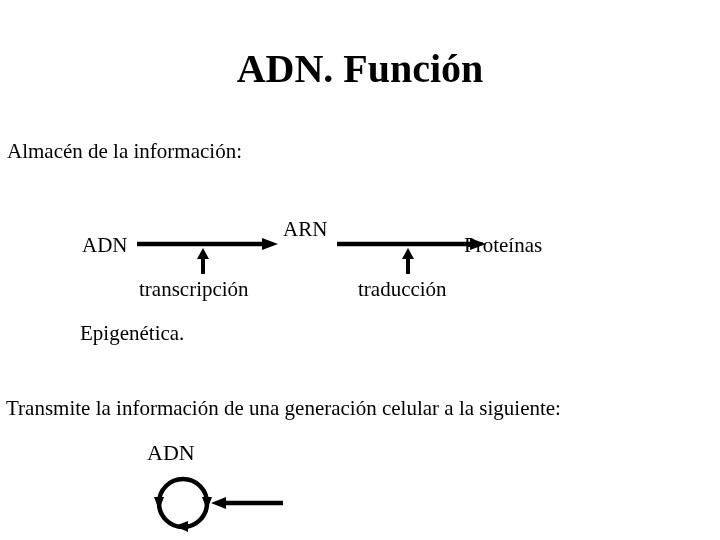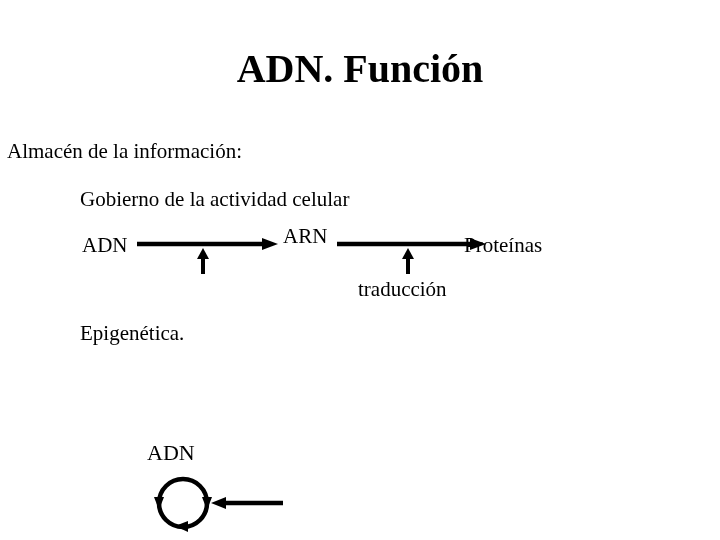--- a/index.html
+++ b/index.html
@@ -37,53 +37,54 @@
 </style>
 </head>
 <body>
 
 <div class="slide">
 
   <h1 class="title">ADN. Función</h1>
 
   <div class="txt" style="left:7px; top:100px;">Almacén de la información:</div>
 
-  <div class="txt" style="left:80px; top:148px;">Gobierno de la actividad celular</div>
 
   <div class="txt" style="left:82px; top:194px;">ADN</div>
 
   <svg class="shape" style="left:137px; top:197px;" width="142" height="16" viewBox="0 0 142 16">
     <line x1="0" y1="8" x2="127" y2="8" stroke-width="4.5"></line>
     <polygon points="125,2 141,8 125,14"></polygon>
   </svg>
 
-  <div class="txt" style="left:283px; top:185px;">ARN</div>
+  <div class="txt" style="left:283px; top:178px;">ARN</div>
 
   <svg class="shape" style="left:337px; top:197px;" width="150" height="16" viewBox="0 0 150 16">
     <line x1="0" y1="8" x2="135" y2="8" stroke-width="4.5"></line>
     <polygon points="133,2 149,8 133,14"></polygon>
   </svg>
 
   <div class="txt" style="left:464px; top:194px;">Proteínas</div>
 
   <svg class="shape" style="left:195px; top:209px;" width="16" height="26" viewBox="0 0 16 26">
     <line x1="8" y1="26" x2="8" y2="9" stroke-width="4"></line>
     <polygon points="2,11 8,0 14,11"></polygon>
   </svg>
 
   <svg class="shape" style="left:400px; top:209px;" width="16" height="26" viewBox="0 0 16 26">
     <line x1="8" y1="26" x2="8" y2="9" stroke-width="4"></line>
     <polygon points="2,11 8,0 14,11"></polygon>
   </svg>
 
+  <div class="txt" style="left:139px; top:238px;">transcripción</div>
 
   <div class="txt" style="left:358px; top:238px;">traducción</div>
 
   <div class="txt" style="left:80px; top:282px;">Epigenética.</div>
 
+  <div class="txt" style="left:6px; top:357px;">Transmite la información de una generación celular a la siguiente:</div>
 
   <div class="txt txt-lg" style="left:147px; top:401px;">ADN</div>
 
   <svg class="shape" style="left:154px; top:435px;" width="58" height="58" viewBox="0 0 58 58">
     <circle cx="29" cy="29" r="24" stroke-width="4.5"></circle>
     <polygon points="0,23 10,23 5,36"></polygon>
     <polygon points="48,23 58,23 53,36"></polygon>
     <polygon points="34,47 34,58 21,52"></polygon>
   </svg>
 

